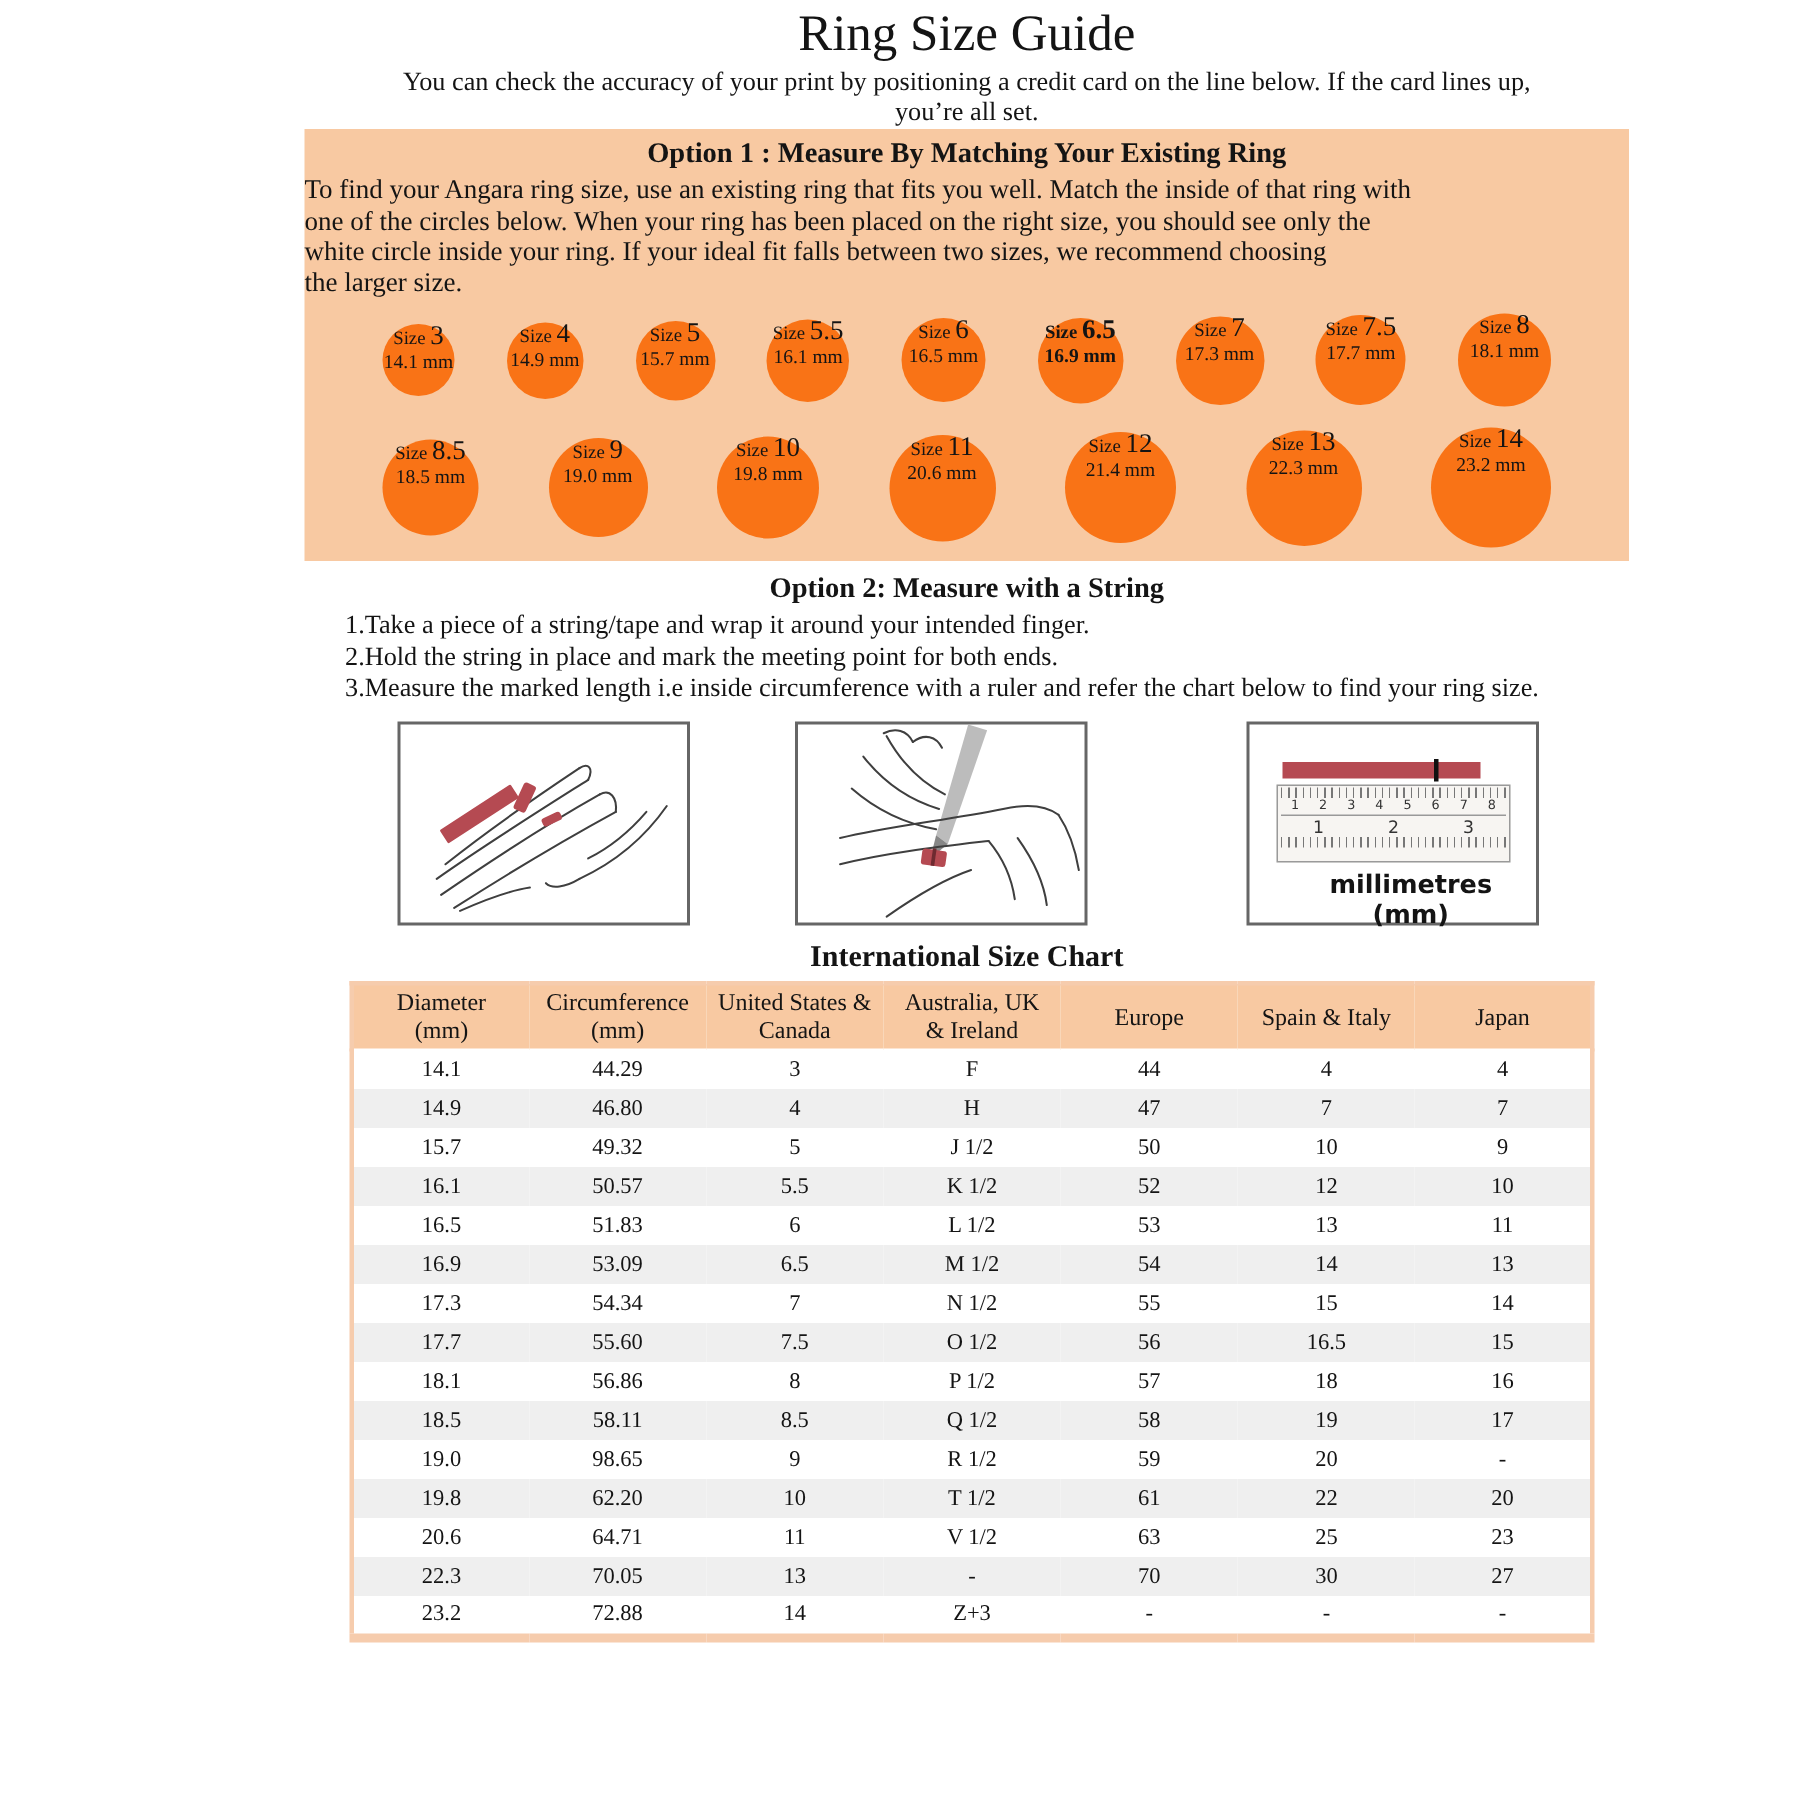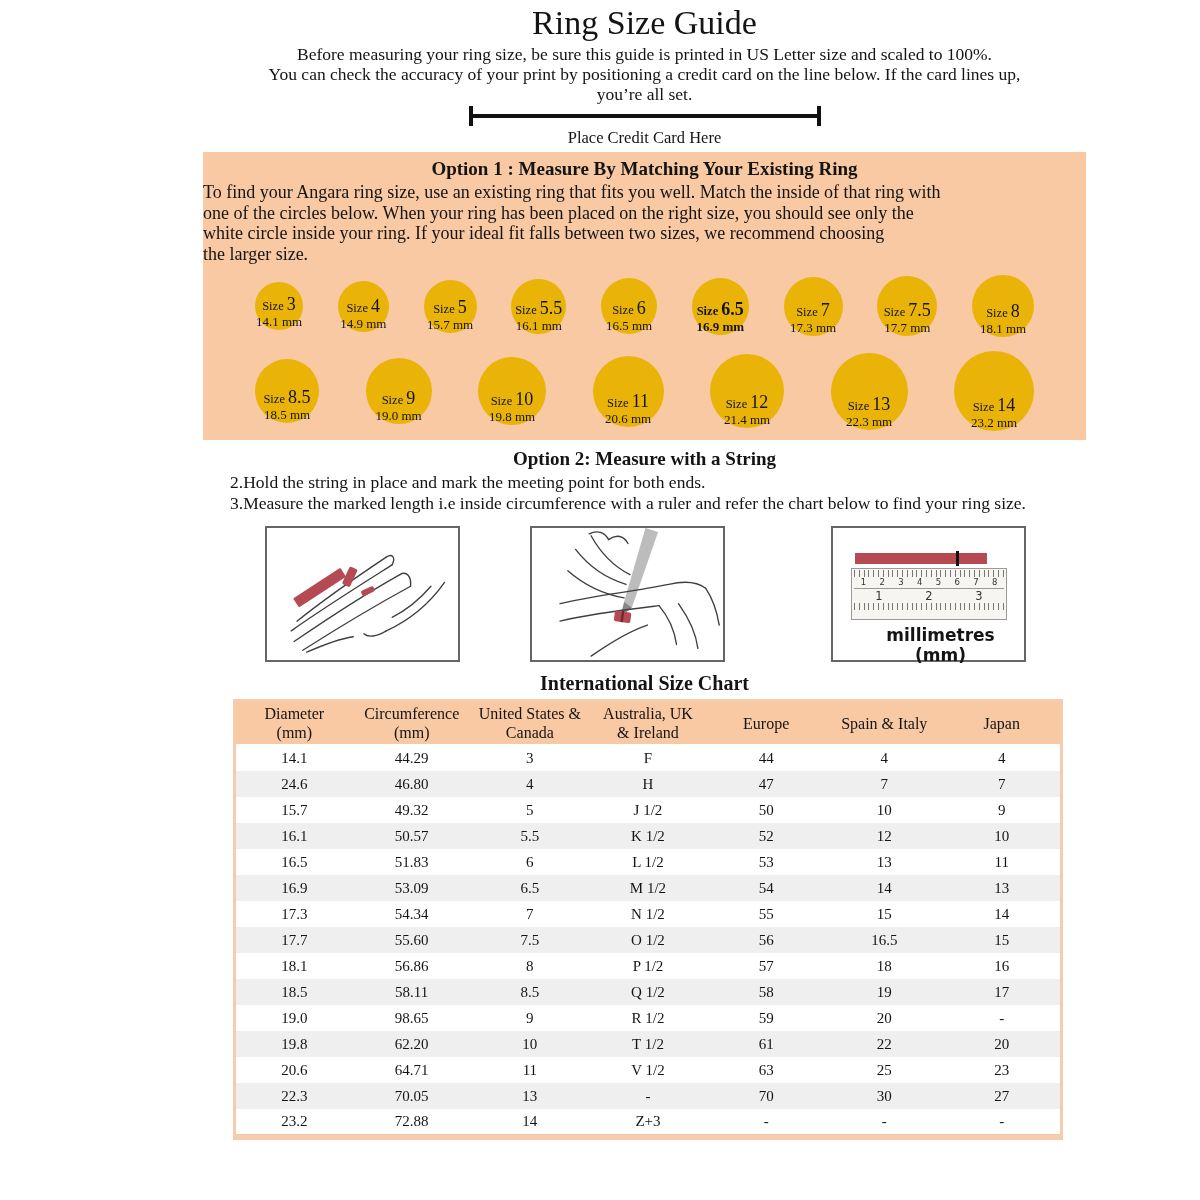--- a/index.html
+++ b/index.html
@@ -26,21 +26,21 @@
   .cc-bar{height:4px;width:100%;background:#111;}
   .cc-label{text-align:center;font-size:16.5px;line-height:20px;margin:2px 0 4px;}
 
   
   .option1{background:var(--peach);padding:4px 0 6px;margin-top:2px;}
   .h2{font-size:19px;font-weight:700;text-align:center;margin:2px 0;line-height:22px;font-family:Liberation Serif, serif;}
   .o1-line{font-size:18px;line-height:20.5px;text-align:left;}
   .circle-row{display:flex;justify-content:space-between;align-items:center;padding:0 52px;}
   .circle-row.row1{height:80px;margin-top:2px;}
   .circle-row.row2{height:86px;margin-top:2px;}
-  .ring-circle{background:#eab308;border-radius:50%;flex:0 0 auto;display:flex;align-items:flex-end;justify-content:center;text-align:center;}
+  .ring-circle{background:#f97316;border-radius:50%;flex:0 0 auto;display:flex;align-items:flex-start;justify-content:center;text-align:center;}
   .rc-size{font-size:12.5px;line-height:15px;white-space:nowrap;}
   .rc-num{font-size:18px;}
   .rc-mm{font-size:13px;line-height:16px;white-space:nowrap;}
 
   
   .option2 .h2{margin-top:8px;}
   .steps{margin:2px 0 0;padding:0 0 0 27px;}
   .step{font-size:17.5px;line-height:21px;max-width:835px;padding-left:19px;text-indent:-19px;}
 
   .illos{position:relative;height:136px;margin-top:12px;}
@@ -71,33 +71,26 @@
 </style>
 </head>
 <body>
 
 <div class="page">
 
   <h1 class="title">Ring Size Guide</h1>
 
   <div class="intro">
 
-      <div class="intro-line">Before measuring your ring size, be sure this guide is printed in US Letter size and scaled to 100%.</div>
 
       <div class="intro-line">You can check the accuracy of your print by positioning a credit card on the line below. If the card lines up,</div>
 
       <div class="intro-line">you’re all set.</div>
     </div>
 
-  <div>
-    <div class="cc-line">
-      <div class="cc-bar"></div>
-    </div>
-    <div class="cc-label">Place Credit Card Here</div>
-  </div>
 
   <section class="option1">
     <h2 class="h2">Option 1 : Measure By Matching Your Existing Ring</h2>
     <div>
 
         <div class="o1-line">To find your Angara ring size, use an existing ring that fits you well. Match the inside of that ring with</div>
 
         <div class="o1-line">one of the circles below. When your ring has been placed on the right size, you should see only the</div>
 
         <div class="o1-line">white circle inside your ring. If your ideal fit falls between two sizes, we recommend choosing</div>
@@ -219,20 +212,21 @@
             <div class="rc-mm">23.2 mm</div>
           </div>
         </div>
       </div>
   </section>
 
   <section class="option2">
     <h2 class="h2">Option 2: Measure with a String</h2>
     <div class="steps">
 
+        <div class="step">1.Take a piece of a string/tape and wrap it around your intended finger.</div>
 
         <div class="step">2.Hold the string in place and mark the meeting point for both ends.</div>
 
         <div class="step">3.Measure the marked length i.e inside circumference with a ruler and refer the chart below to find your ring size.</div>
       </div>
 
     <div class="illos">
 
       <div class="illo illo1">
         <svg viewBox="0 0 195 136">
@@ -335,21 +329,21 @@
             <td>14.1</td>
             <td>44.29</td>
             <td>3</td>
             <td>F</td>
             <td>44</td>
             <td>4</td>
             <td>4</td>
           </tr>
 
           <tr>
-            <td>24.6</td>
+            <td>14.9</td>
             <td>46.80</td>
             <td>4</td>
             <td>H</td>
             <td>47</td>
             <td>7</td>
             <td>7</td>
           </tr>
 
           <tr>
             <td>15.7</td>

